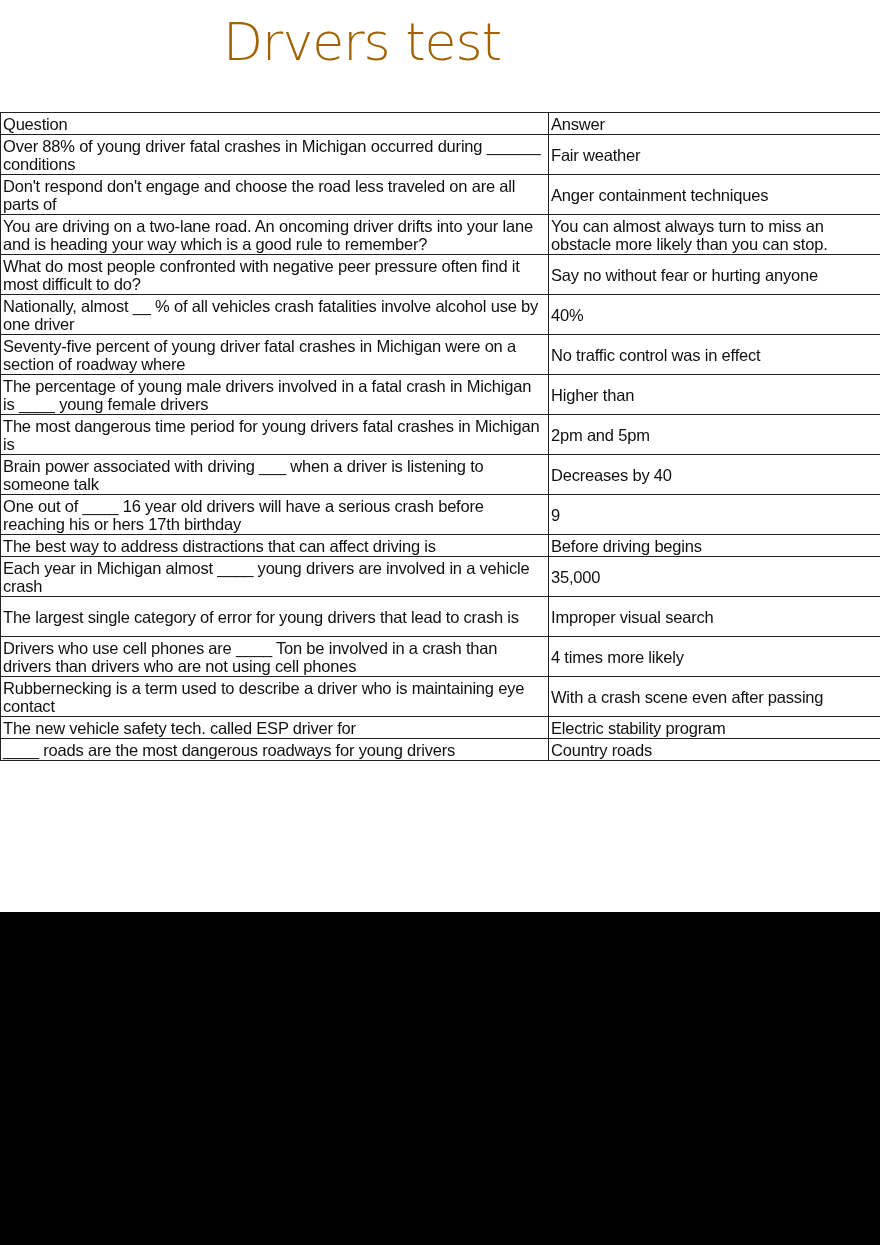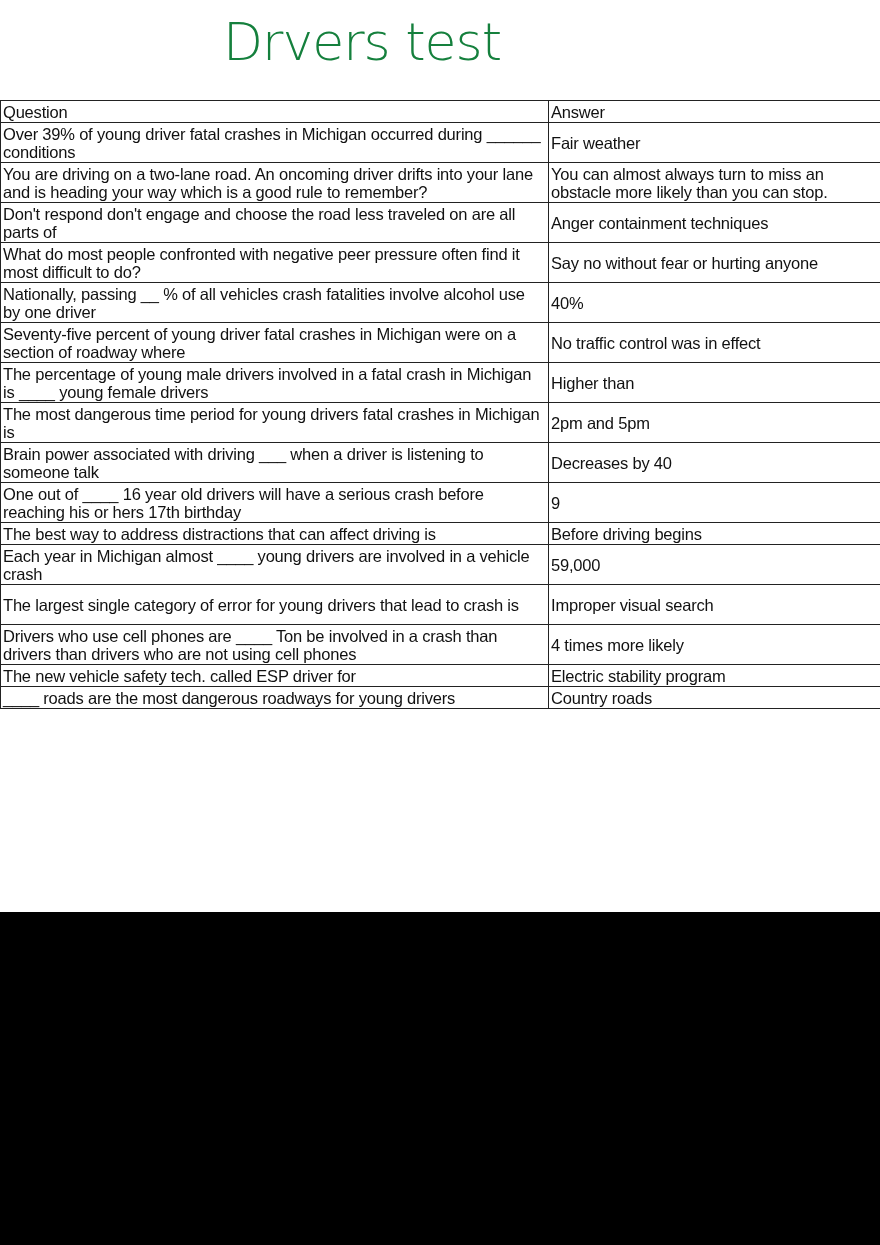--- a/index.html
+++ b/index.html
@@ -1,19 +1,19 @@
 <!DOCTYPE html>
 <html><head>
   <meta charset="utf-8">
   <style>
     html, body { margin:0; padding:0; }
     body { width:880px; height:1245px; background:#ffffff; position:relative; overflow:hidden; font-family:"Liberation Sans", sans-serif; color:#111; }
     .page { position:absolute; left:0; top:0; width:880px; height:912px; background:#fff; }
-    .title { position:absolute; left:0; top:10px; width:724px; text-align:center; font-family:"DejaVu Sans", sans-serif; font-weight:200; font-size:52px; letter-spacing:-1px; color:#15803d; line-height:64px; }
-    table.qa { position:absolute; left:0; top:100px; width:880px; border-collapse:collapse; table-layout:fixed;padding-left:40px; }
+    .title { position:absolute; left:0; top:10px; width:724px; text-align:center; font-family:"DejaVu Sans", sans-serif; font-weight:200; font-size:52px; letter-spacing:-1px; color:#a16207; line-height:64px; }
+    table.qa { position:absolute; left:0; top:112px; width:880px; border-collapse:collapse; table-layout:fixed;padding-left:40px; }
     table.qa td { border:1.5px solid #222; padding:0 2px; font-size:16.5px; line-height:18px; vertical-align:middle; letter-spacing:-0.2px; }
     table.qa col.q { width:548px; }
     table.qa col.a { width:332px; }
     tr.single td { height:21px; }
     tr.double td { height:39px; }
     tr.header td { height:21px; }
     .blackout { position:absolute; left:0; top:912px; width:880px; height:333px; background:#000; }
   </style>
 </head>
 <body>
@@ -25,37 +25,37 @@
     <colgroup>
         <col class="q">
         <col class="a">
       </colgroup>
     <tbody id="qa-body">
       <tr class="header">
         <td>Question</td>
         <td>Answer</td>
       </tr>
     <tr class="double">
-          <td>Over 39% of young driver fatal crashes in Michigan occurred during ______ conditions</td>
+          <td>Over 88% of young driver fatal crashes in Michigan occurred during ______ conditions</td>
           <td>Fair weather</td>
+        </tr>
+        <tr class="double">
+          <td>Don't respond don't engage and choose the road less traveled on are all parts of</td>
+          <td>Anger containment techniques</td>
         </tr>
         <tr class="double">
           <td>You are driving on a two-lane road. An oncoming driver drifts into your lane and is heading your way which is a good rule to remember?</td>
           <td>You can almost always turn to miss an obstacle more likely than you can stop.</td>
         </tr>
         <tr class="double">
-          <td>Don't respond don't engage and choose the road less traveled on are all parts of</td>
-          <td>Anger containment techniques</td>
-        </tr>
-        <tr class="double">
           <td>What do most people confronted with negative peer pressure often find it most difficult to do?</td>
           <td>Say no without fear or hurting anyone</td>
         </tr>
         <tr class="double">
-          <td>Nationally, passing __ % of all vehicles crash fatalities involve alcohol use by one driver</td>
+          <td>Nationally, almost __ % of all vehicles crash fatalities involve alcohol use by one driver</td>
           <td>40%</td>
         </tr>
         <tr class="double">
           <td>Seventy-five percent of young driver fatal crashes in Michigan were on a section of roadway where</td>
           <td>No traffic control was in effect</td>
         </tr>
         <tr class="double">
           <td>The percentage of young male drivers involved in a fatal crash in Michigan is ____ young female drivers</td>
           <td>Higher than</td>
         </tr>
@@ -70,29 +70,33 @@
         <tr class="double">
           <td>One out of ____ 16 year old drivers will have a serious crash before reaching his or hers 17th birthday</td>
           <td>9</td>
         </tr>
         <tr class="single">
           <td>The best way to address distractions that can affect driving is</td>
           <td>Before driving begins</td>
         </tr>
         <tr class="double">
           <td>Each year in Michigan almost ____ young drivers are involved in a vehicle crash</td>
-          <td>59,000</td>
+          <td>35,000</td>
         </tr>
         <tr class="double">
           <td>The largest single category of error for young drivers that lead to crash is</td>
           <td>Improper visual search</td>
         </tr>
         <tr class="double">
           <td>Drivers who use cell phones are ____ Ton be involved in a crash than drivers than drivers who are not using cell phones</td>
           <td>4 times more likely</td>
+        </tr>
+        <tr class="double">
+          <td>Rubbernecking is a term used to describe a driver who is maintaining eye contact</td>
+          <td>With a crash scene even after passing</td>
         </tr>
         <tr class="single">
           <td>The new vehicle safety tech. called ESP driver for</td>
           <td>Electric stability program</td>
         </tr>
         <tr class="single">
           <td>____ roads are the most dangerous roadways for young drivers</td>
           <td>Country roads</td>
         </tr>
       </tbody>

